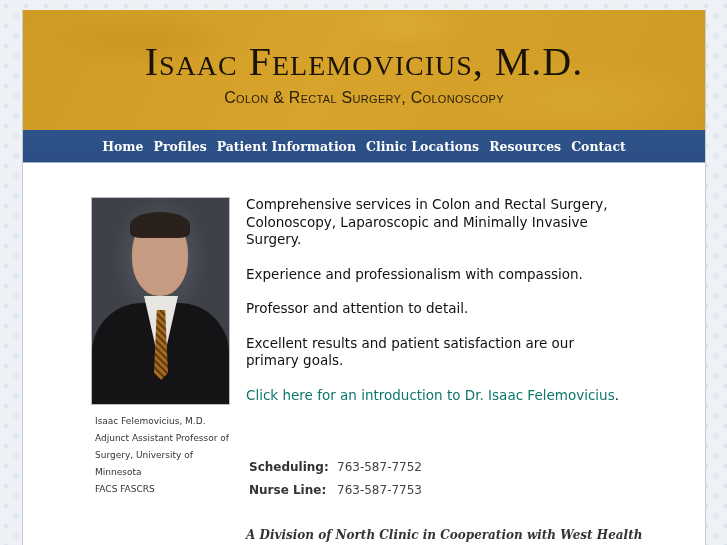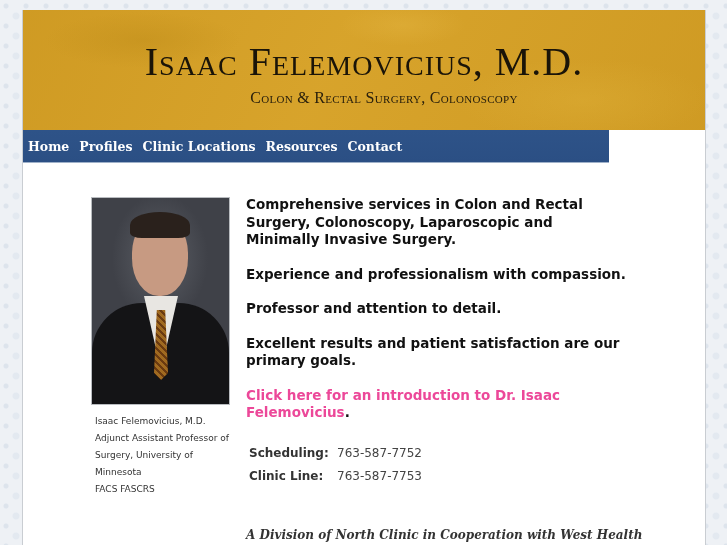--- a/index.html
+++ b/index.html
@@ -28,30 +28,30 @@
         linear-gradient(115deg, rgba(180,130,20,0.15) 0%, rgba(240,195,80,0.12) 45%, rgba(180,130,20,0.15) 100%);
     }
     .site-title {
       position: absolute; left: 0; top: 30px; width: 682px; text-align: center;
       font-family: "Liberation Serif", "DejaVu Serif", serif;
       font-size: 40px; font-variant: small-caps; letter-spacing: 1px;
       color: #1a1408; line-height: 44px;
     }
     .site-subtitle {
       position: absolute; left: 0; top: 78px; width: 682px; text-align: center;
-      font-family: Liberation Serif, serif;
+      font-family: Liberation Sans, sans-serif;
       font-size: 16px; font-variant: small-caps; letter-spacing: 0.3px;
-      color: #2a200c; line-height: 20px; padding-left: 20px;
+      color: #2a200c; line-height: 20px;
     }
     .nav {
-      position: absolute; left: 0; top: 120px; width: 586px; height: 32px;
+      position: absolute; left: 0; top: 120px; width: 682px; height: 32px;
       background: #2d5187;
       background-image: linear-gradient(180deg, #2e5388 0%, #2b4f84 100%);
       border-bottom: 1px solid #9fb1c9;
-      display: flex; align-items: center;
+      display: flex; justify-content: center; align-items: center;
     }
     .nav a {
       color: #ffffff; text-decoration: none;
       font-family: "DejaVu Serif", serif; font-weight: bold;
       font-size: 12.5px; margin: 0 5px; white-space: nowrap;
     }
     .photo {
       position: absolute; left: 68px; top: 187px; width: 137px; height: 206px;
       border: 1px solid #b9bcc0;
       background: radial-gradient(ellipse 60px 80px at 68px 60px, #5c5f66, #3f4148 80%);
@@ -79,26 +79,26 @@
       background: #2a211c; border-radius: 50% 50% 20% 20%;
     }
     .caption {
       position: absolute; left: 72px; top: 403px; width: 140px;
       font-family: "DejaVu Sans", sans-serif; font-size: 9px; line-height: 17px;
       color: #333333;
     }
     .main {
       position: absolute; left: 223px; top: 186px; width: 380px;
       font-family: "DejaVu Sans", sans-serif; font-size: 13.5px; line-height: 17.5px;
-      color: #111111; font-weight: bold;
+      color: #111111; font-weight: normal;
     }
     .main p { margin: 0 0 17px 0; }
-    .main a { color: #ec4899; text-decoration: none; }
+    .main a { color: #0f766e; text-decoration: none; }
     .contact-table {
-      position: absolute; left: 226px; top: 431px;
+      position: absolute; left: 226px; top: 445px;
       border-collapse: collapse;
       font-family: "DejaVu Sans", sans-serif; font-size: 12px; color: #444444;
     }
     .contact-table td { padding: 0 0 0 0; height: 23px; vertical-align: middle; }
     .contact-table td.lbl { font-weight: bold; width: 88px; color: #333333; }
     .footer-note {
       position: absolute; left: 223px; top: 517px; width: 400px;
       font-family: "DejaVu Serif", serif; font-style: italic; font-weight: bold;
       font-size: 12px; line-height: 17px; color: #333333;
     }
@@ -108,20 +108,21 @@
 
 <div class="frame">
   <div class="header">
     <div class="site-title">Isaac Felemovicius, M.D.</div>
     <div class="site-subtitle">Colon &amp; Rectal Surgery, Colonoscopy</div>
   </div>
 
   <nav class="nav">
     <a href="#">Home</a>
     <a href="#">Profiles</a>
+    <a href="#">Patient Information</a>
     <a href="#">Clinic Locations</a>
     <a href="#">Resources</a>
     <a href="#">Contact</a>
   </nav>
 
   <div class="photo" title="Portrait of Isaac Felemovicius, M.D.">
     <div class="suit"></div>
     <div class="shirt"></div>
     <div class="tie"></div>
     <div class="head"></div>
@@ -142,20 +143,20 @@
     <p><a href="#">Click here for an introduction to Dr. Isaac Felemovicius</a><span>.</span></p>
   </div>
 
   <table class="contact-table">
     <tbody>
         <tr>
       <td class="lbl">Scheduling:</td>
       <td>763-587-7752</td>
     </tr>
     <tr>
-      <td class="lbl">Clinic Line:</td>
+      <td class="lbl">Nurse Line:</td>
       <td>763-587-7753</td>
     </tr>
   </tbody>
     </table>
 
   <div class="footer-note">A Division of North Clinic in Cooperation with West Health and North Memorial Medical Center</div>
 </div>
 
 </body></html>

